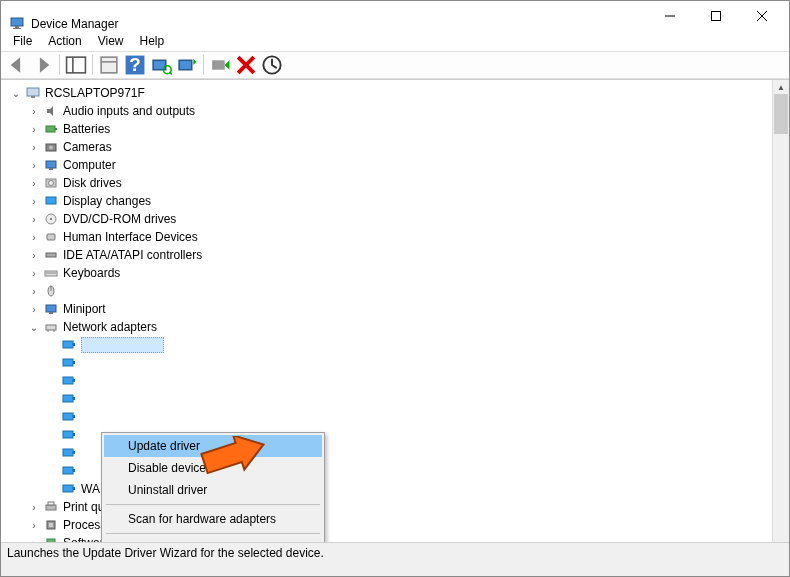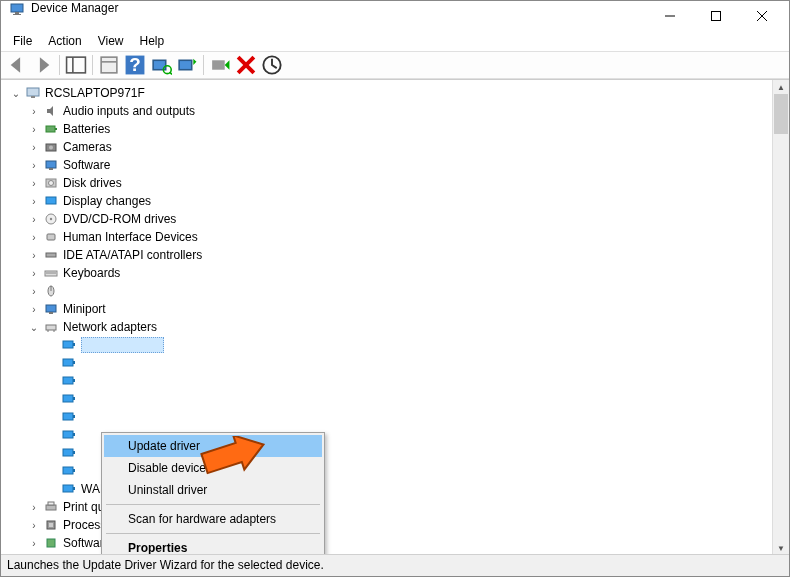--- a/index.html
+++ b/index.html
@@ -1,19 +1,19 @@
 <!DOCTYPE html>
 <html><head>
 <meta charset="utf-8">
 <style>
 * { margin: 0; padding: 0; box-sizing: border-box; font-family: "Segoe UI", Tahoma, sans-serif; font-size: 12px; }
 body { width: 790px; height: 577px; border: 1px solid #888; background: #fff; position: relative; overflow: hidden; }
 
 
-.titlebar { height: 30px; display: flex; align-items: flex-start; padding: 0 4px 0 8px; }
+.titlebar { height: 30px; display: flex; align-items: flex-end; padding: 0 4px 0 8px; }
 .titlebar .app-icon { width: 16px; height: 16px; margin-right: 6px; }
 .title { flex: 1; }
 .winbtns { display: flex; }
 .winbtn { width: 46px; height: 30px; display: flex; align-items: center; justify-content: center; }
 .winbtn svg { width: 10px; height: 10px; }
 
 
 .menubar { height: 20px; display: flex; align-items: center; padding: 0 4px; }
 .menuitem { padding: 2px 8px; }
 
@@ -40,21 +40,21 @@
 .node.sel .label { background: #cde8ff; border: 1px dotted #6aa0d8; padding: 0 2px; }
 
 
 .ctx { position: absolute; left: 100px; top: 352px; width: 224px; background: #f0f0f0; border: 1px solid #a0a0a0; box-shadow: 2px 2px 4px rgba(0,0,0,0.25); padding: 2px; }
 .ctxitem { padding: 4px 10px 4px 24px; }
 .ctxitem.hov { background: #91c9f7; }
 .ctxsep { height: 1px; background: #c0c0c0; margin: 3px 2px; }
 .ctxitem.bold { font-weight: bold; }
 
 
-.status { position: absolute; left: 0; right: 0; bottom: 0; height: 22px; border-top: 1px solid #d0d0d0; padding: 3px 6px; background: #f0f0f0; }
+.status { position: absolute; left: 0; right: 0; bottom: 0; height: 34px; border-top: 1px solid #d0d0d0; padding: 3px 6px; background: #f0f0f0; }
 
 
 .wm { position: absolute; inset: 0; pointer-events: none; opacity: 0.07; display:flex; align-items:center; justify-content:center; font-size: 200px; font-weight: bold; color: #333; font-style: italic; letter-spacing: -20px;}
 
 
 .cursor-arrow { position: absolute; left: 198px; top: 356px; pointer-events: none; }
 </style>
 </head>
 <body>
 
@@ -205,21 +205,21 @@
           <span class="label">Cameras</span>
         </div>
         <div class="node" style="padding-left: 22px;">
           <span class="exp">›</span>
           <span class="devicon">
             <svg viewBox="0 0 14 14">
               <rect x="2" y="3" width="10" height="7" fill="#4a90d9" stroke="#2a5a8a"></rect>
               <rect x="5" y="10" width="4" height="2" fill="#777"></rect>
             </svg>
           </span>
-          <span class="label">Software</span>
+          <span class="label">Computer</span>
         </div>
         <div class="node" style="padding-left: 22px;">
           <span class="exp">›</span>
           <span class="devicon">
             <svg viewBox="0 0 14 14">
               <rect x="2" y="3" width="10" height="8" fill="#ccc" stroke="#888"></rect>
               <circle cx="7" cy="7" r="2.5" fill="#eee" stroke="#888"></circle>
             </svg>
           </span>
           <span class="label">Disk drives</span>

